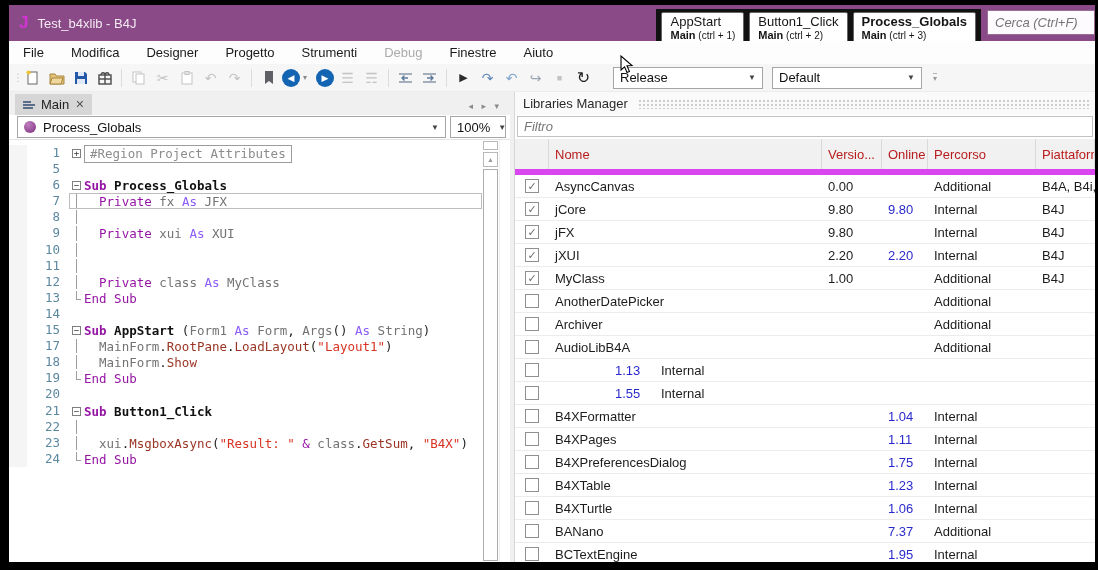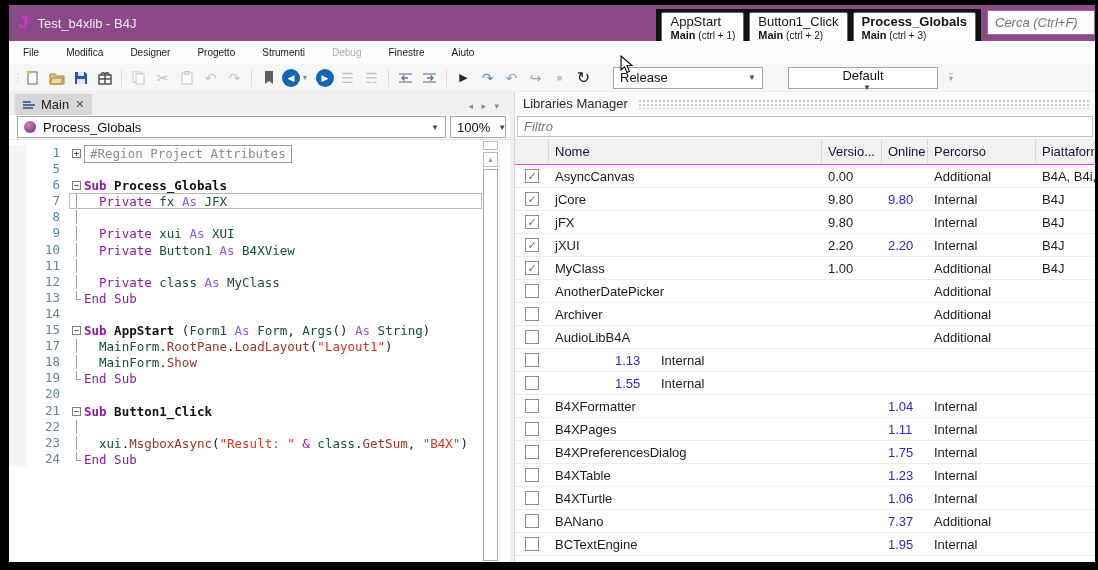--- a/index.html
+++ b/index.html
@@ -21,41 +21,41 @@
   .qb.active .qb-name { font-weight:700; }
   .qb-sub { font-size:11px; line-height:12px; color:#151515; display:block; }
   .qb-mod { font-weight:700; }
   .qb-key { font-size:10px; }
   .searchbox { width:108px; height:25px; margin:0 0 0 6px; align-self:flex-start; margin-top:5px;
     border:1px solid #9a6d99; background:#fdfbfd; font-style:italic; color:#8a8a8a;
     font-size:13px; padding:0 7px; font-family:"Liberation Sans", sans-serif; }
 
   
   .menubar { height:23px; background:#fdfdfd; display:flex; align-items:center;
-    padding-left:14px; flex:none; font-size:10px; color:#1a1a1a; }
+    padding-left:14px; flex:none; font-size:13px; color:#1a1a1a; }
   .mi { margin-right:27px; cursor:default; }
   .mi.dis { color:#ababab; }
 
   
   .toolbar { height:28px; background:#f6f6f6; display:flex; align-items:center;
     padding-left:4px; gap:3px; flex:none; border-bottom:1px solid #ececec; }
   .grip { color:#c4c4c4; font-size:10px; letter-spacing:-1px; width:6px; }
   .ti { width:21px; height:21px; display:flex; align-items:center; justify-content:center;
     font-size:14px; color:#555; }
   .ti.dis { color:#c3c3c3; }
   .tsep { width:1px; height:18px; background:#dcdcdc; margin:0 3px; }
   .circ { width:18px; height:18px; border-radius:50%; background:#1464b4; color:#fff;
     display:flex; align-items:center; justify-content:center; font-size:9px; }
   .caret-sm { font-size:8px; color:#888; width:10px; }
   .combo { height:22px; background:#fff; border:1px solid #a6a6a6; display:flex;
     align-items:center; font-size:13px; color:#111; padding:0 6px; justify-content:space-between; }
   .combo .cv { flex:1; }
   .combo .ca { font-size:8px; color:#444; margin-left:8px; }
   .combo-release { width:150px; margin-left:16px; }
-  .combo-default { width:150px; margin-left:22px;flex-direction:column; }
+  .combo-default { width:150px; margin-left:6px; }
   .ovf { color:#9a9a9a; font-size:8px; margin-left:8px; border-top:1px solid #b5b5b5; line-height:7px; padding-top:1px; }
 
   
   .main { flex:1; display:flex; min-height:0; }
   .editor-panel { width:501px; flex:none; display:flex; flex-direction:column; min-height:0; }
   .splitter { width:4px; background:#f0f0f0; flex:none; }
   .libs-panel { flex:1; display:flex; flex-direction:column; min-width:0; border-left:1px solid #d8d8d8; }
 
   
   .tabstrip { height:23px; background:#f0f0f0; display:flex; align-items:flex-end; padding-left:6px; flex:none; }
@@ -83,21 +83,21 @@
   .fold { width:14px; flex:none; position:relative; }
   .fbox { position:absolute; left:2px; top:3px; width:9px; height:9px; border:1px solid #7f7f7f;
     background:#fff; color:#333; font-size:9px; line-height:7px; text-align:center; }
   .fline { position:absolute; left:6px; top:0; bottom:0; border-left:1px solid #9e9e9e; }
   .fend { position:absolute; left:6px; top:0; height:9px; width:5px;
     border-left:1px solid #9e9e9e; border-bottom:1px solid #9e9e9e; }
   .ct { white-space:pre;text-align:center; }
   .tk-k  { color:#9415a3; }
   .tk-kb { color:#9415a3; font-weight:700; }
   .tk-a  { color:#8b5cf6; }
-  .tk-t  { color:#14532d; }
+  .tk-t  { color:#737373; }
   .tk-m  { color:#9a3524; }
   .tk-s  { color:#d93323; }
   .tk-n  { color:#ad3a2b; }
   .tk-p  { color:#1e1e1e; }
   .tk-b  { color:#111; font-weight:700; }
   .rg .tk-g { color:#8c8c8c; border:1px solid #9c9c9c; padding:0 5px 1px; }
 
   
   .vsb { width:17px; flex:none; display:flex; flex-direction:column; background:#fff; }
   .vsb-grip { height:9px; border:1px solid #b9b9b9; margin:1px 1px 2px; flex:none; }
@@ -108,21 +108,21 @@
 
   
   .lp-header { height:23px; display:flex; align-items:center; padding:0 6px 0 8px;
     font-size:13px; color:#2a2a2a; flex:none; background:#fafafa; }
   .lp-grip { flex:1; height:10px; margin-left:10px;
     background-image:radial-gradient(#cdcdcd 1px, transparent 1.2px); background-size:4px 4px; }
   .lp-filter { height:21px; margin:1px 2px 2px; border:1px solid #c2c2c2; font-style:italic;
     color:#8b8b8b; font-size:13px; padding:0 6px; font-family:"Liberation Sans", sans-serif; flex:none; }
   .libtable { flex:1; overflow:hidden; font-size:13px; color:#1c1c1c; }
   .trow { display:flex; height:23px; align-items:center; border-bottom:1px solid #ececec; }
-  .trow.head { background:#f1f1f1; border-bottom:1px solid #d946ef; height:26px; color:#0f172a; }
+  .trow.head { background:#f1f1f1; border-bottom:6px solid #d946ef; height:36px; color:#b91c1c; }
   .trow.head .tc { border-right:1px solid #d9d9d9; align-self:stretch; display:flex; align-items:center; }
   .tc { padding:0 6px; overflow:hidden; white-space:nowrap; }
   .c0 { width:34px; flex:none; display:flex; justify-content:center; }
   .c1 { width:273px; flex:none; }
   .c2 { width:60px; flex:none; }
   .c3 { width:46px; flex:none; }
   .c4 { width:108px; flex:none; }
   .c5 { flex:1; }
   .online { color:#2a2acc; }
   .cb { width:14px; height:14px; border:1px solid #8f8f8f; background:#fff; display:flex;
@@ -345,21 +345,20 @@
                   <span class="ct"><span class="tk-p">  </span><span class="tk-k">Private</span><span class="tk-p"> </span><span class="tk-t">xui</span><span class="tk-p"> </span><span class="tk-a">As</span><span class="tk-p"> </span><span class="tk-t">XUI</span></span>
                 </span>
               </div>
               <div class="cl">
                 <span class="bp"></span>
                 <span class="ln">10</span>
                 <span class="lb">
                   <span class="fold">
                     <span class="fline"></span>
                   </span>
-                  <span class="ct"><span class="tk-p">  </span><span class="tk-k">Private</span><span class="tk-p"> </span><span class="tk-t">Button1</span><span class="tk-p"> </span><span class="tk-a">As</span><span class="tk-p"> </span><span class="tk-t">B4XView</span></span>
                 </span>
               </div>
               <div class="cl">
                 <span class="bp"></span>
                 <span class="ln">11</span>
                 <span class="lb">
                   <span class="fold">
                     <span class="fline"></span>
                   </span>
                   <span class="ct"></span>

